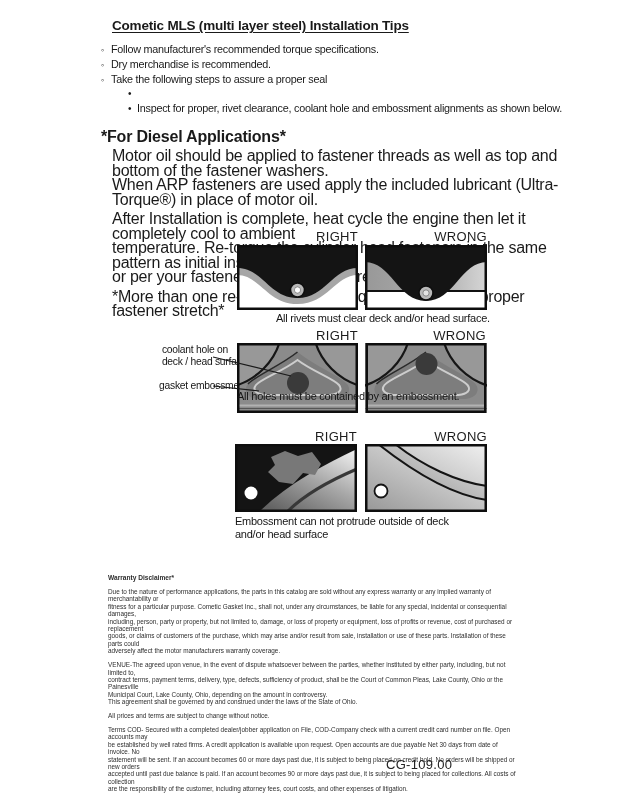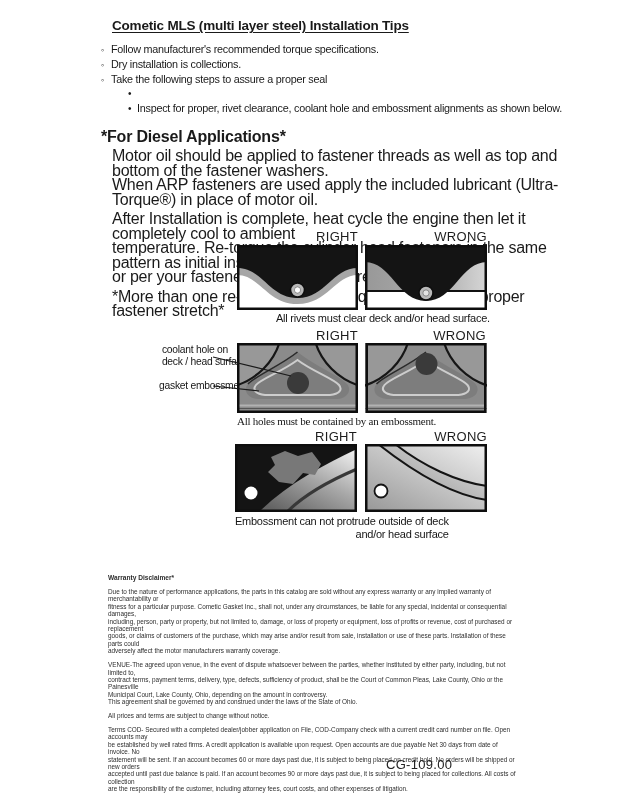--- a/index.html
+++ b/index.html
@@ -46,21 +46,21 @@
 
   <div class="title">Cometic MLS (multi layer steel) Installation Tips</div>
 
   <div class="text-col">
     <div class="bullet-row">
       <span class="mk">◦</span>
       <span>Follow manufacturer's recommended torque specifications.</span>
     </div>
     <div class="bullet-row">
       <span class="mk">◦</span>
-      <span>Dry installation is collections.</span>
+      <span>Dry merchandise is recommended.</span>
     </div>
     <div class="bullet-row">
       <span class="mk">◦</span>
       <span>Take the following steps to assure a proper seal</span>
     </div>
     <div class="bullet-row sub">
       <span class="mk">•</span>
     </div>
     <div class="bullet-row sub">
       <span class="mk">•</span>
@@ -133,21 +133,21 @@
     <path d="M123,-2 H78 C84,19 101,36 123,43 Z" fill="#989898" stroke="#161616" stroke-width="2.2"></path>
     <path d="M60.5,9 C78,23 103,33 110,41 C115,47 111,55 100,56 L21,56 C10,55 6,47 11,41 C18,33 43,23 60.5,9 Z" fill="#7d7d7d"></path>
     <path d="M60.5,9 C43,23 18,33 11,41" fill="none" stroke="#2a2a2a" stroke-width="1.6"></path>
     <path d="M60.5,17 C75,28 97,36 102,42 C106,47 102,51 93,52 L28,52 C19,51 15,47 19,42 C24,36 46,28 60.5,17 Z" fill="none" stroke="#cdcdcd" stroke-width="2"></path>
     <circle cx="61" cy="21" r="11" fill="#3a3a3a"></circle>
     <line x1="0" y1="62.5" x2="121" y2="62.5" stroke="#b2b2b2" stroke-width="2.2"></line>
     <line x1="0" y1="65.5" x2="121" y2="65.5" stroke="#565656" stroke-width="1"></line>
     <rect x="1.25" y="1.25" width="118.5" height="67.5" fill="none" stroke="#0e0e0e" stroke-width="2.5"></rect>
   </svg>
 
-  <div class="caption" style="left:237px; top:415px;font-family:Liberation Serif, serif;">All holes must be contained by an embossment.</div>
+  <div class="caption" style="left:237px; top:390px;">All holes must be contained by an embossment.</div>
 
   <svg class="leaders" width="618" height="800" viewBox="0 0 618 800">
     <line x1="213" y1="357" x2="291" y2="376" stroke="#1a1a1a" stroke-width="1.2"></line>
     <line x1="213" y1="386" x2="259" y2="391" stroke="#1a1a1a" stroke-width="1.2"></line>
   </svg>
 
   <div class="dlabel" style="left:235px; top:429px; width:122px;">RIGHT</div>
   <div class="dlabel" style="left:365px; top:429px; width:122px;">WRONG</div>
 
   <svg class="panel" style="left:235px; top:444px;" width="122" height="68" viewBox="0 0 122 68">
@@ -176,21 +176,21 @@
         <stop offset="0" stop-color="#e8e8e8"></stop>
           <stop offset="1" stop-color="#8f8f8f"></stop>
       </linearGradient>
     </defs>
     <rect width="122" height="68" fill="url(#gw3)"></rect>
     <path d="M30,0 C58,22 92,38 122,42 L122,56 C86,51 46,26 13,0 Z" fill="url(#gw3b)" stroke="#141414" stroke-width="2"></path>
     <circle cx="16" cy="47" r="6.5" fill="#ffffff" stroke="#141414" stroke-width="1.8"></circle>
     <rect x="1.25" y="1.25" width="119.5" height="65.5" fill="none" stroke="#0e0e0e" stroke-width="2.5"></rect>
   </svg>
 
-  <div class="caption" style="left:235px; top:515px;text-align:right;">Embossment can not protrude outside of deck
+  <div class="caption" style="left:235px; top:515px;">Embossment can not protrude outside of deck
 and/or head surface</div>
 
   <div class="fineprint">
     <div class="fp-head">Warranty Disclaimer*</div>
     <p>Due to the nature of performance applications, the parts in this catalog are sold without any express warranty or any implied warranty of merchantability or
 fitness for a particular purpose.  Cometic Gasket Inc., shall not, under any circumstances, be liable for any special, incidental or consequential damages,
 including, person, party or property, but not limited to, damage, or loss of property or equipment, loss of profits or revenue, cost of purchased or replacement
 goods, or claims of customers of the purchase, which may arise and/or result from sale, installation or use of these parts.  Installation of these parts could
 adversely affect the motor manufacturers warranty coverage.</p>
     <p>VENUE-The agreed upon venue, in the event of dispute whatsoever between the parties, whether instituted by either party, including, but not limited to,

